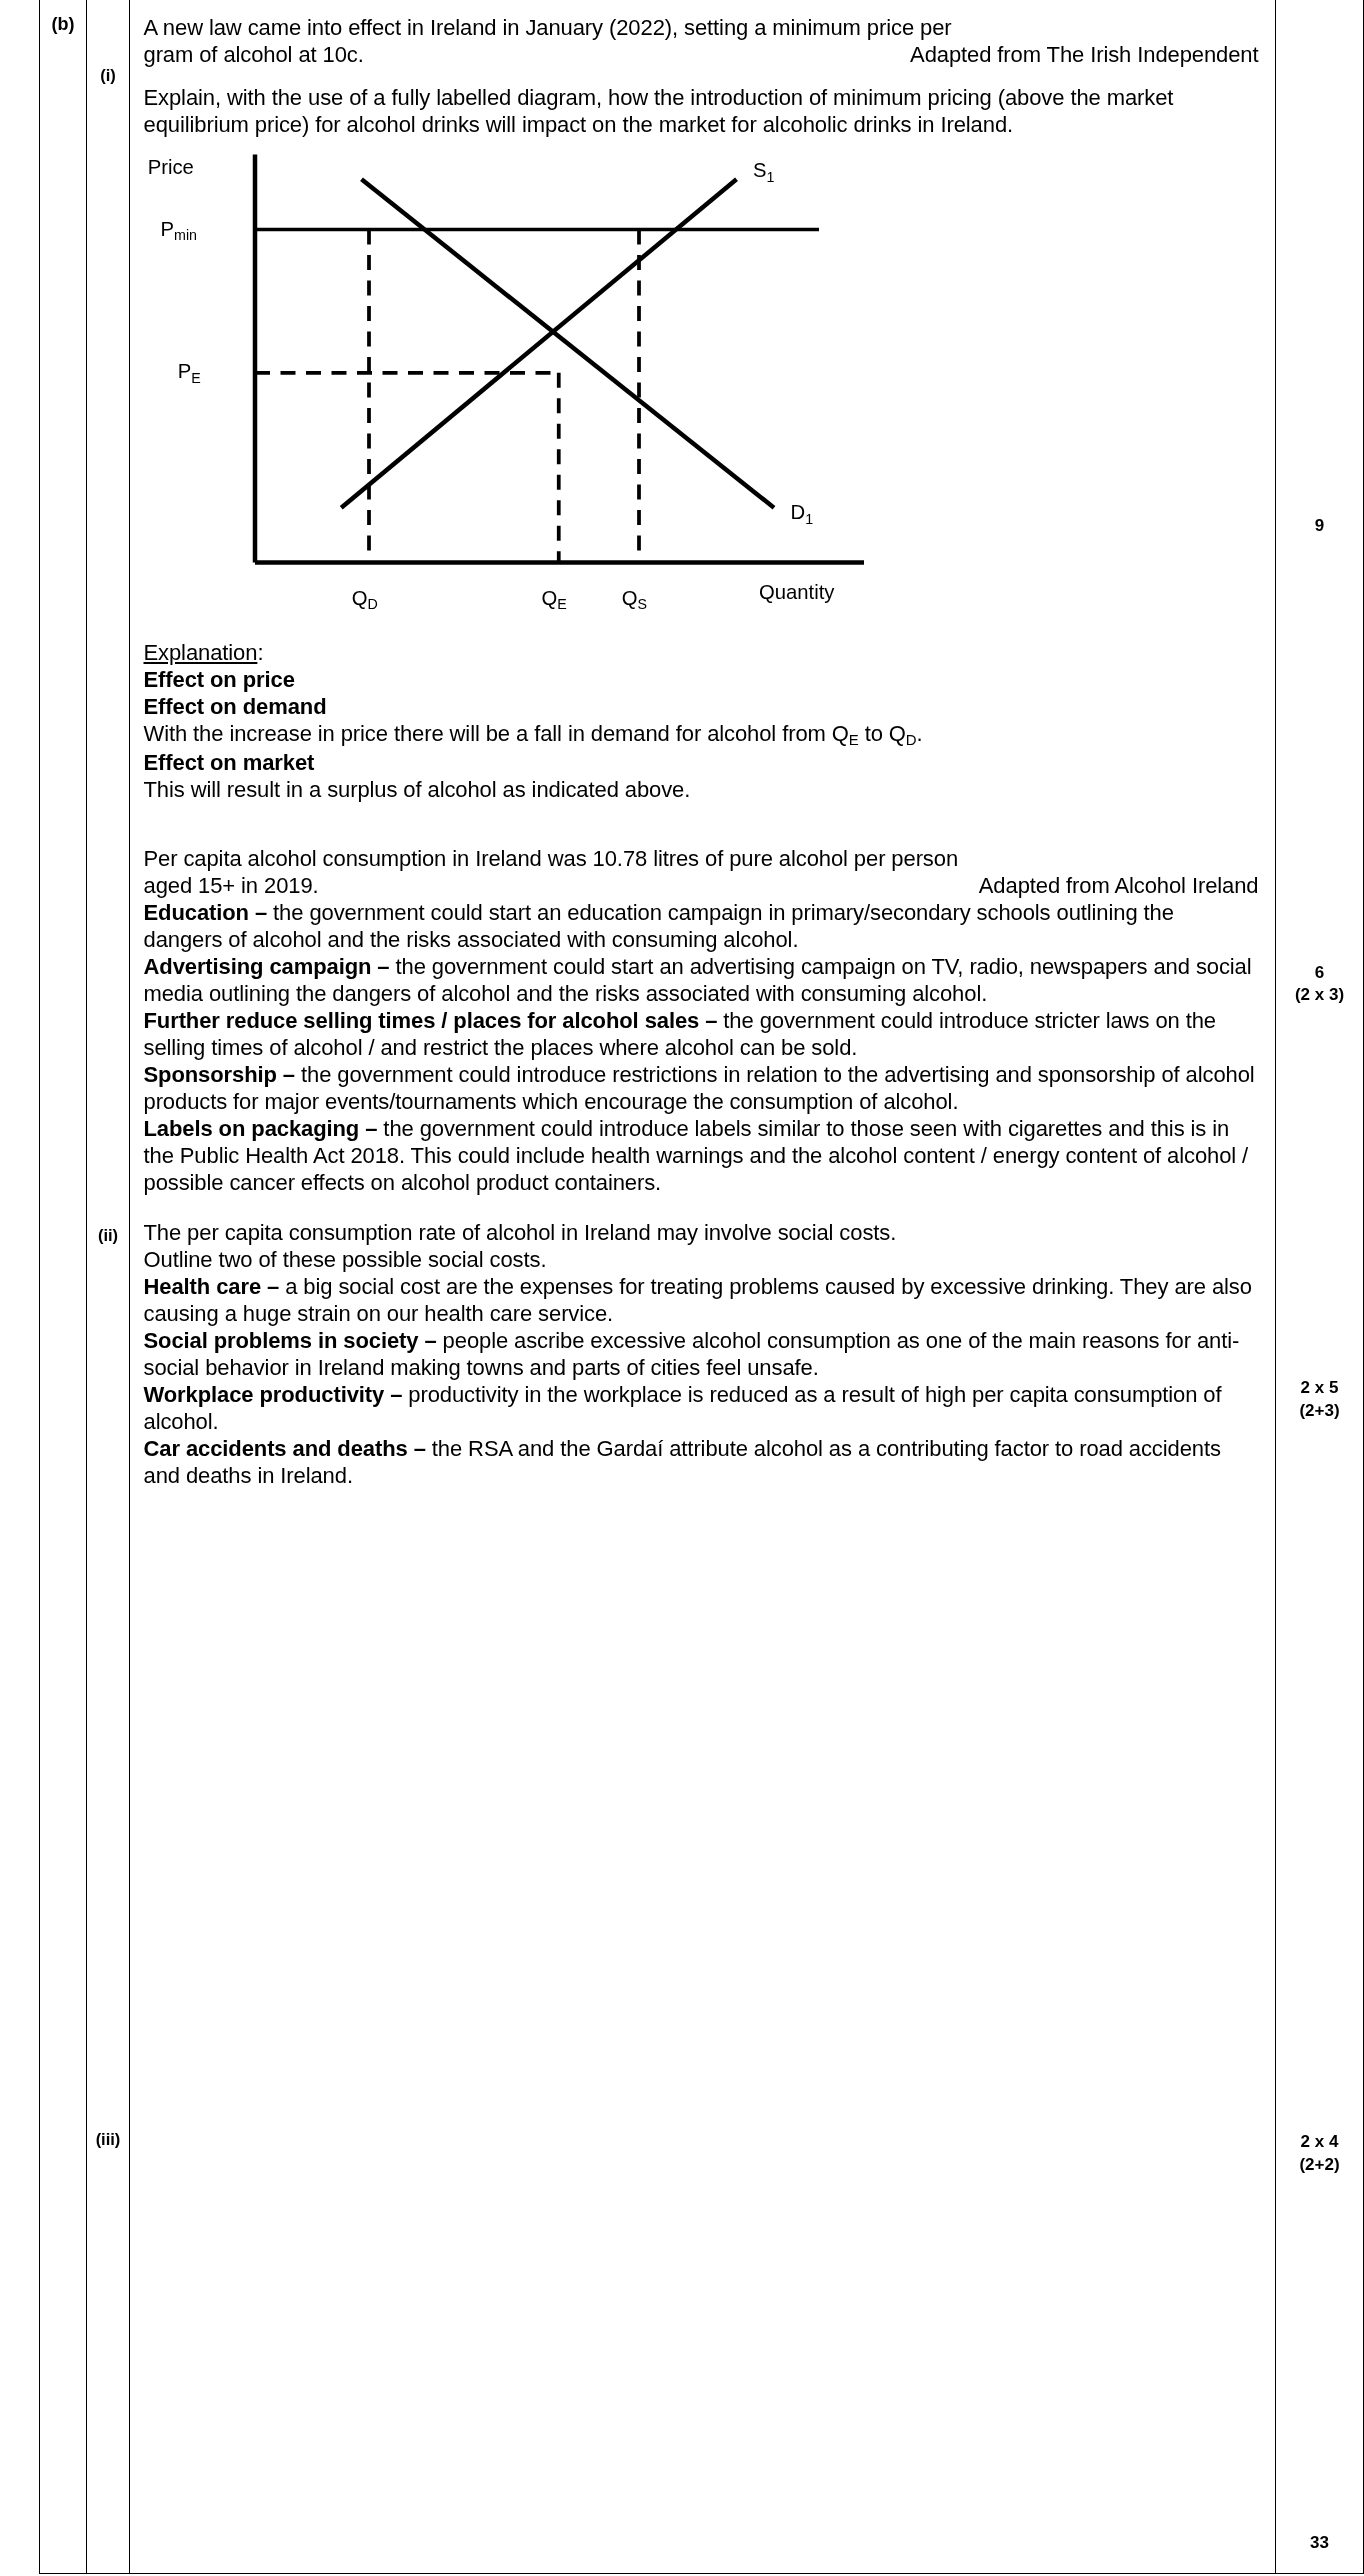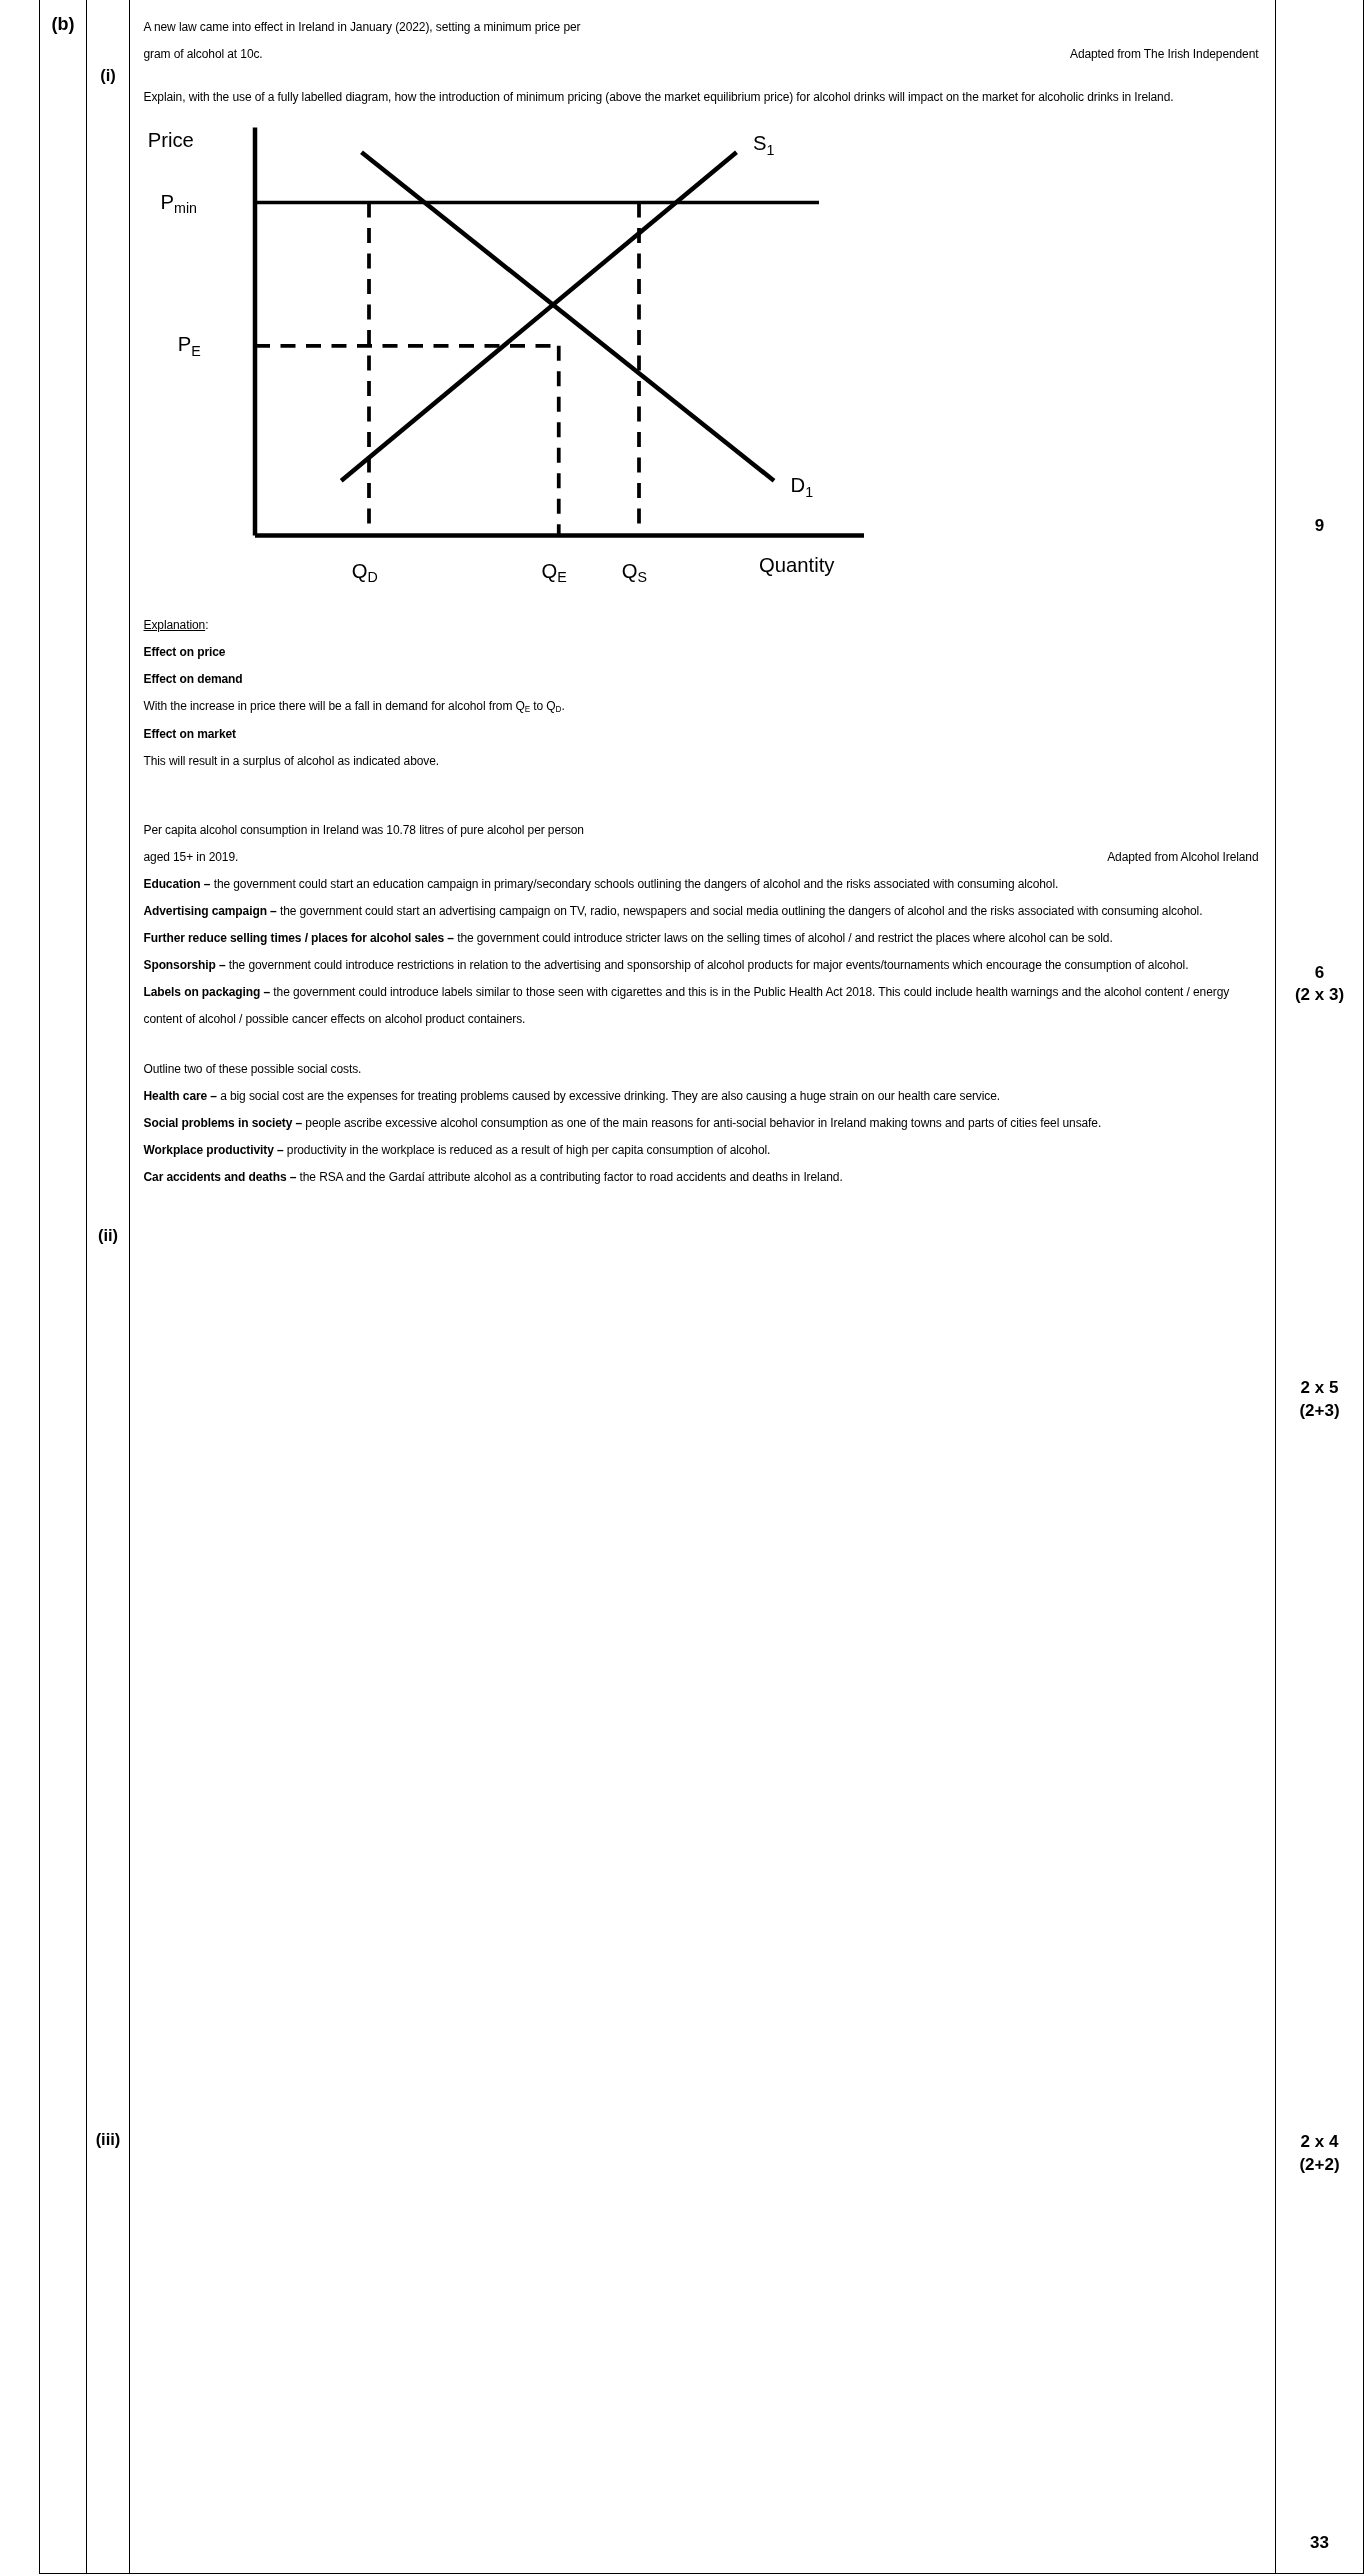--- a/index.html
+++ b/index.html
@@ -77,21 +77,21 @@
     font-size: 16.5px;
   }
 
   
   .body-inner {
     position: relative;
     padding: 0 16.5px 0 13.5px;
   }
   p.txt {
     margin: 0;
-    font-size: 12px;
+    font-size: 22px;
     line-height: 27px;
     letter-spacing: -0.1px;
   }
   .blk { margin-top: 19.5px; }
   b { font-weight: bold; }
   .u { text-decoration: underline; text-align: center; }
   sub {
     font-size: 0.68em;
     vertical-align: baseline;
     position: relative;
@@ -208,20 +208,21 @@
         </div>
 
 
         <p class="txt blk"><b>Education –</b><span> the government could start an education campaign in primary/secondary schools outlining the dangers of alcohol and the risks associated with consuming alcohol.</span></p>
         <p class="txt blk"><b>Advertising campaign –</b><span> the government could start an advertising campaign on TV, radio, newspapers and social media outlining the dangers of alcohol and the risks associated with consuming alcohol.</span></p>
         <p class="txt blk"><b>Further reduce selling times / places for alcohol sales –</b><span> the government could introduce stricter laws on the selling times of alcohol / and restrict the places where alcohol can be sold.</span></p>
         <p class="txt blk"><b>Sponsorship –</b><span> the government could introduce restrictions in relation to the advertising and sponsorship of alcohol products for major events/tournaments which encourage the consumption of alcohol.</span></p>
         <p class="txt blk"><b>Labels on packaging –</b><span> the government could introduce labels similar to those seen with cigarettes and this is in the Public Health Act 2018. This could include health warnings and the alcohol content / energy content of alcohol / possible cancer effects on alcohol product containers.</span></p>
 
         <div style="height:22.5px"></div>
+        <p class="txt">The per capita consumption rate of alcohol in Ireland may involve social costs.</p>
         <p class="txt">Outline two of these possible social costs.</p>
 
         <p class="txt blk"><b>Health care –</b><span> a big social cost are the expenses for treating problems caused by excessive drinking. They are also causing a huge strain on our health care service.</span></p>
         <p class="txt blk"><b>Social problems in society –</b><span> people ascribe excessive alcohol consumption as one of the main reasons for anti-social behavior in Ireland making towns and parts of cities feel unsafe.</span></p>
         <p class="txt blk"><b>Workplace productivity –</b><span> productivity in the workplace is reduced as a result of high per capita consumption of alcohol.</span></p>
         <p class="txt blk"><b>Car accidents and deaths –</b><span> the RSA and the Gardaí attribute alcohol as a contributing factor to road accidents and deaths in Ireland.</span></p>
 
       </div>
     </div>
 

